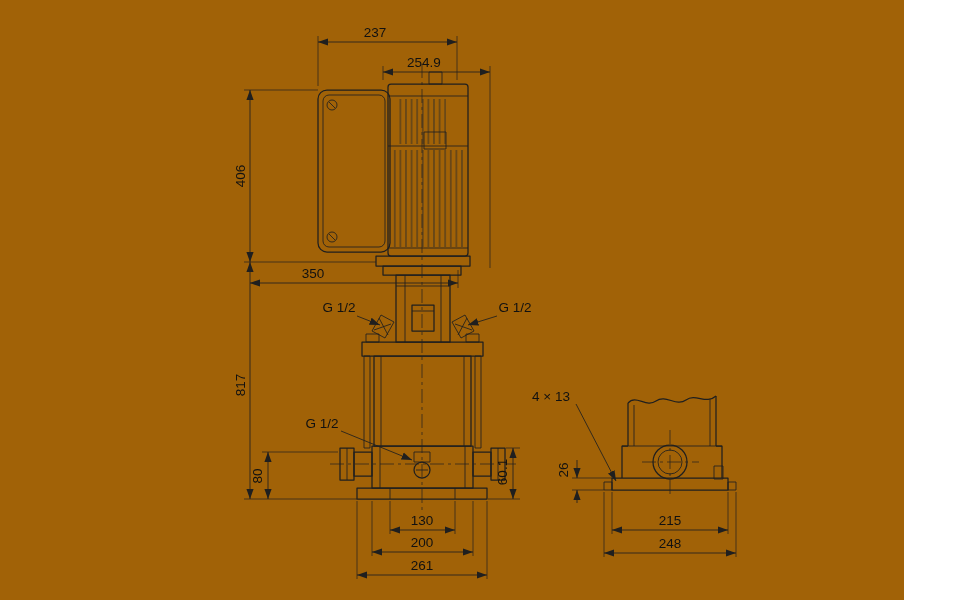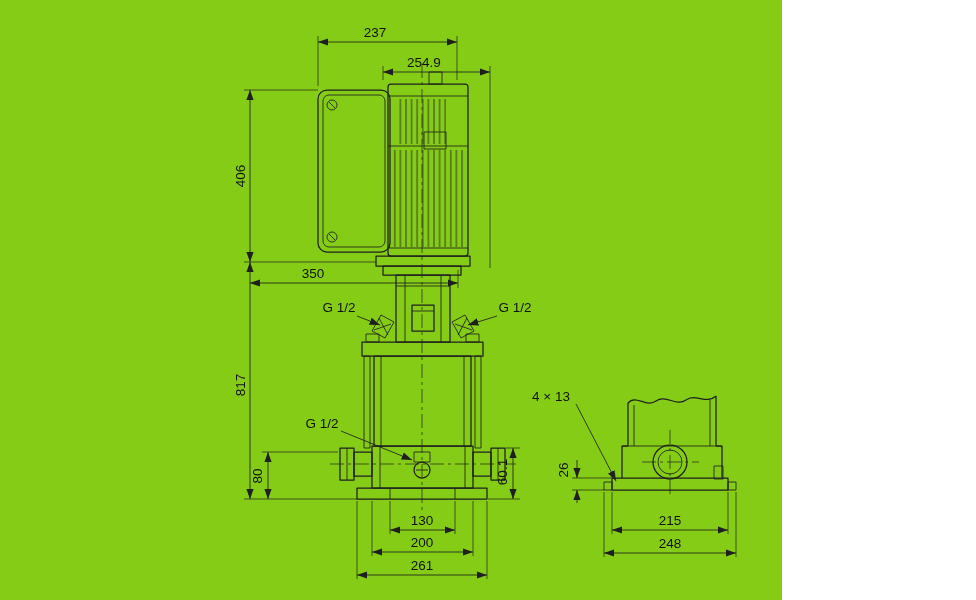--- a/index.html
+++ b/index.html
@@ -1,16 +1,16 @@
 <!DOCTYPE html>
 <html><head>
 <meta charset="utf-8">
 <style>
   html,body{margin:0;padding:0;background:#fff;}
-  #stage{position:relative;width:782px;height:600px;background:#84cc16;overflow:hidden;text-decoration:underline;}
+  #stage{position:relative;width:904px;height:600px;background:#a16207;overflow:hidden;text-decoration:underline;}
   .dt{font-family:"Liberation Sans",sans-serif;font-size:13.5px;fill:#111;}
   .ol{fill:none;stroke:#1f1f1f;stroke-width:1.25;stroke-linejoin:round;}
   .ol2{fill:none;stroke:#1f1f1f;stroke-width:0.85;stroke-linejoin:round;}
   .dim{stroke:#1f1f1f;stroke-width:0.85;fill:none;}
   .ext{stroke:#1f1f1f;stroke-width:0.7;}
   .cl{stroke:#1f1f1f;stroke-width:0.7;stroke-dasharray:14 4 3 4;fill:none;}
 </style>
 </head>
 <body>
 

